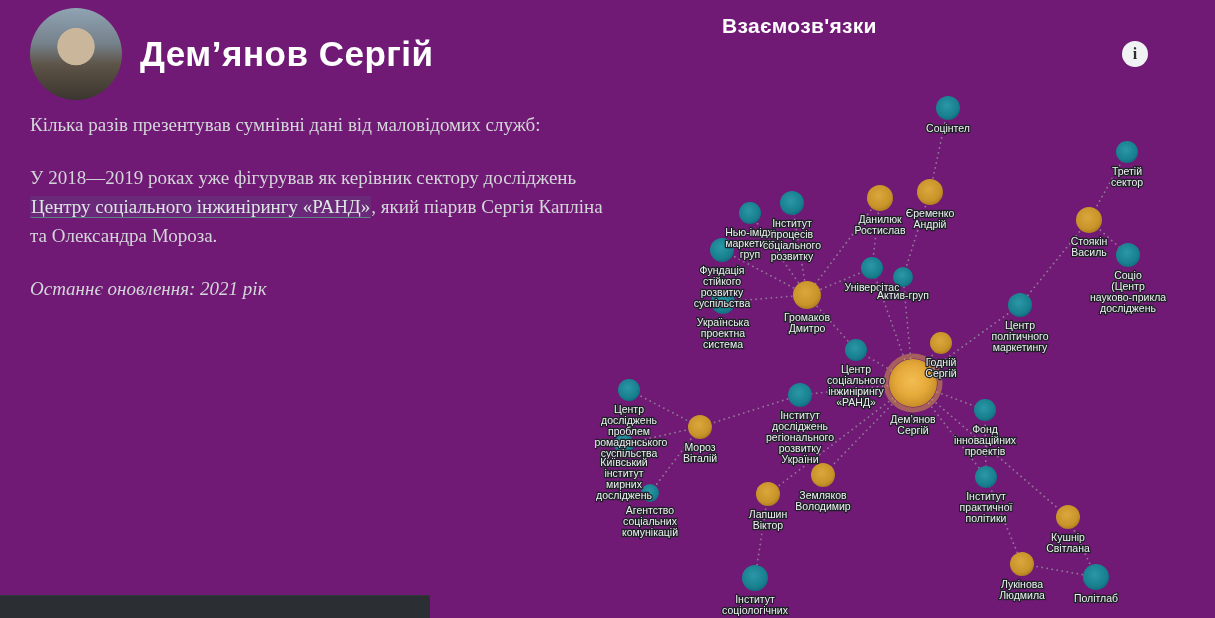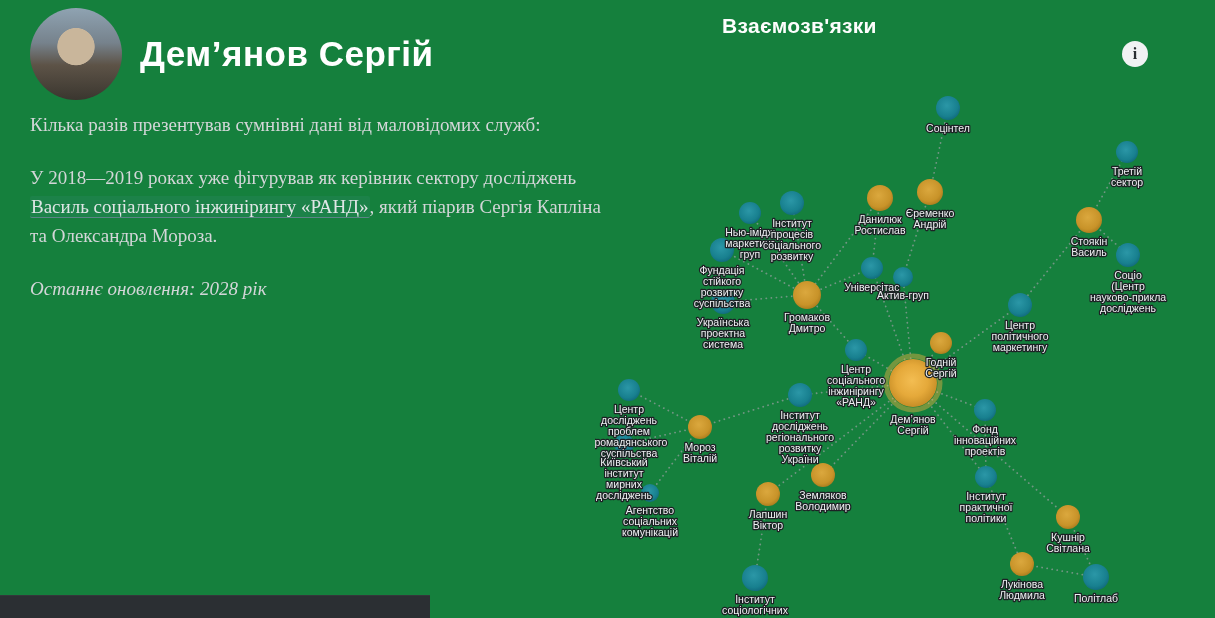--- a/index.html
+++ b/index.html
@@ -1,19 +1,19 @@
 <!DOCTYPE html>
 <html><head>
 <meta charset="utf-8">
 <style>
   * { margin:0; padding:0; box-sizing:border-box; }
   html,body { background:#15181b; }
   .stage {
     position:relative; width:1215px; height:618px; overflow:hidden;
-    background:#15803d;
+    background:#701a75;
     font-family:"Liberation Sans", sans-serif;
     color:#d7dadb;
   }
   
   .profile { position:absolute; left:30px; top:6px; width:585px; }
   .profile-head { display:flex; align-items:center; gap:18px; height:96px; }
   .avatar {
     width:92px; height:92px; border-radius:50%; flex:0 0 92px;
     background:
       radial-gradient(circle at 50% 42%, #c9b69b 0 26%, rgba(0,0,0,0) 27%),
@@ -62,22 +62,22 @@
 
 <div class="stage">
 
   <div class="profile">
     <div class="profile-head">
       <div class="avatar"></div>
       <h1 class="profile-name">Дем’янов Сергій</h1>
     </div>
     <div class="profile-body" id="profile-paragraphs">
         <p>Кілька разів презентував сумнівні дані від маловідомих служб:</p>
-        <p>У 2018—2019 роках уже фігурував як керівник сектору досліджень <a class="tlink">Василь соціального інжинірингу «РАНД»</a>, який піарив Сергія Капліна та Олександра Мороза.</p>
-        <p class="updated">Останнє оновлення: 2028 рік</p>
+        <p>У 2018—2019 роках уже фігурував як керівник сектору досліджень <a class="tlink">Центру соціального інжинірингу «РАНД»</a>, який піарив Сергія Капліна та Олександра Мороза.</p>
+        <p class="updated">Останнє оновлення: 2021 рік</p>
       </div>
   </div>
 
   <div class="relations-head">
     <div class="relations-title">Взаємозв'язки</div>
   </div>
   <div class="info-btn">i</div>
 
   <svg id="graph-svg" width="620" height="530" viewBox="0 0 620 530">
     <defs>

